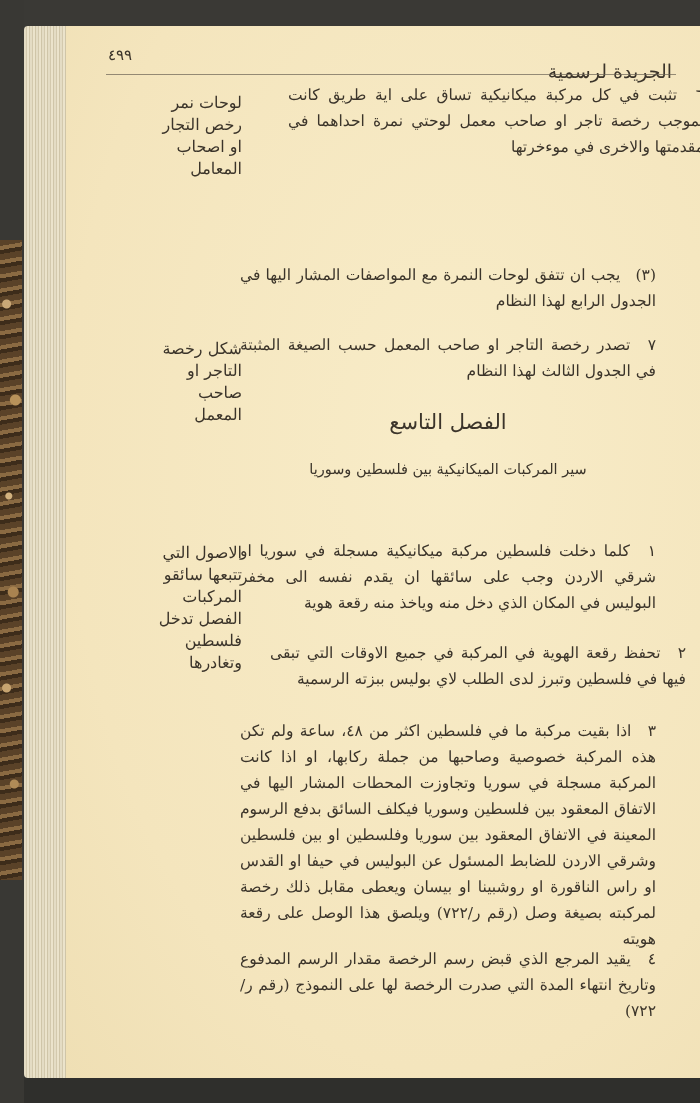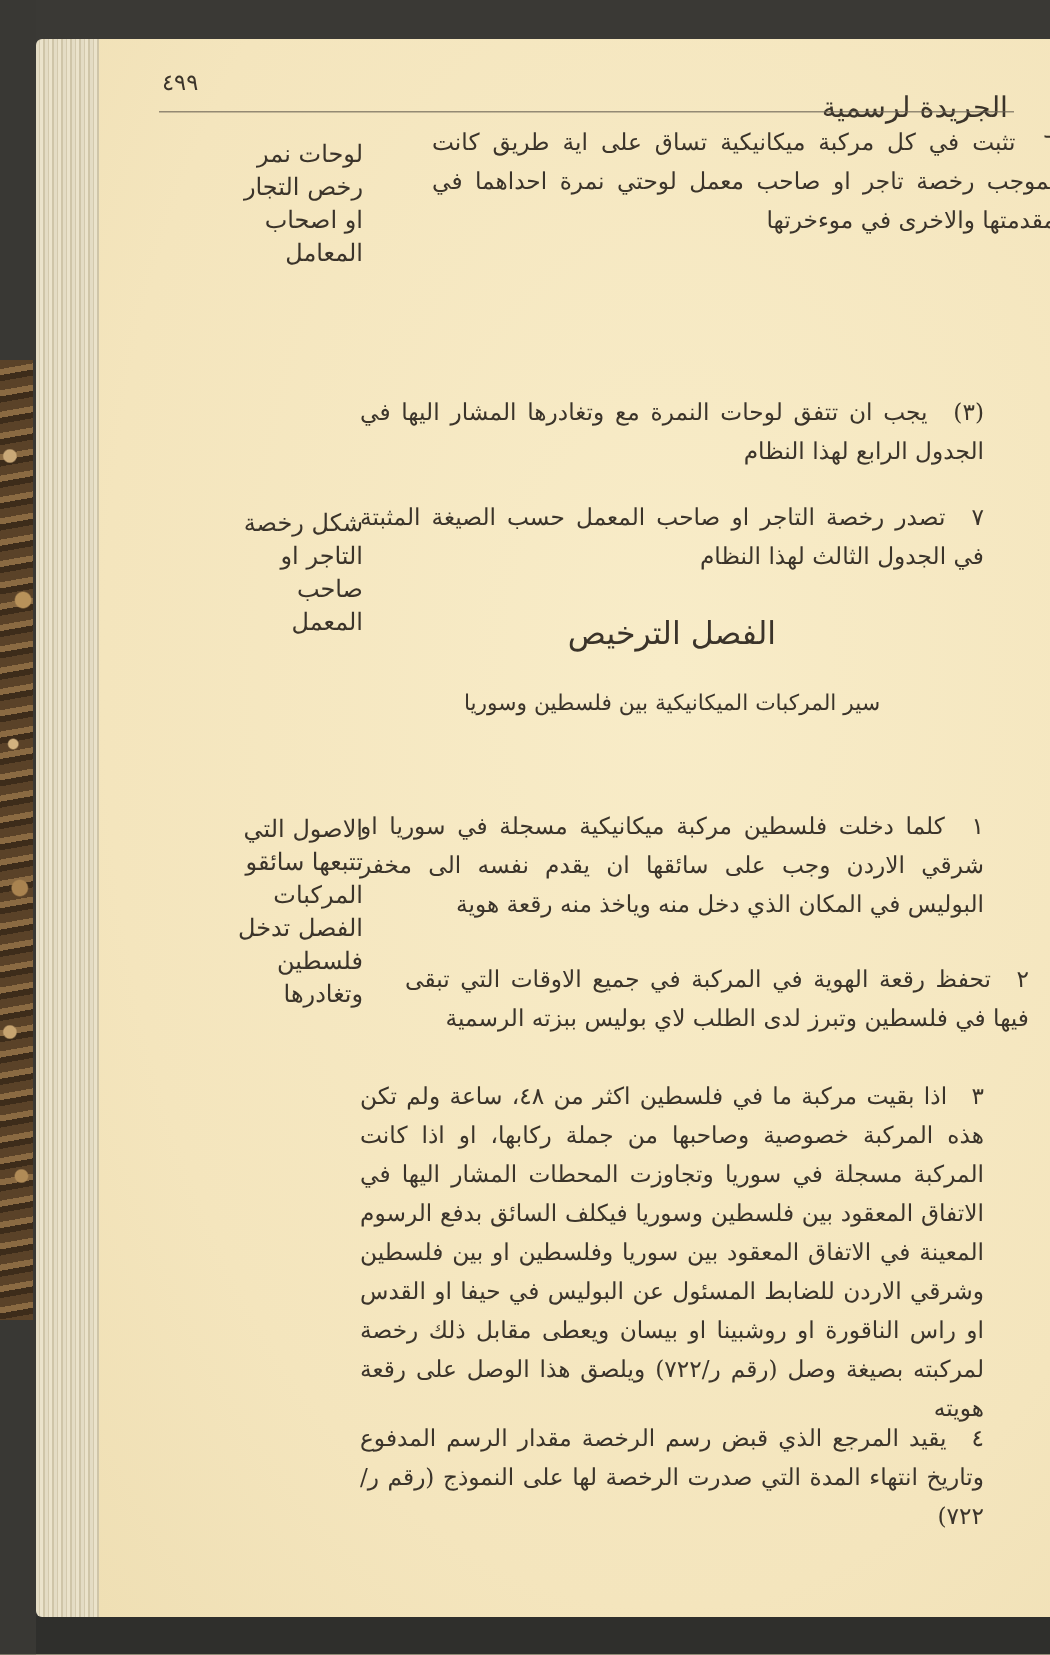--- a/index.html
+++ b/index.html
@@ -61,30 +61,30 @@
 
   <div class="body-text" style="top:56px;margin-left:48px;">
     <span class="para-num">٦</span>
     <span>تثبت في كل مركبة ميكانيكية تساق على اية طريق كانت بموجب رخصة تاجر او صاحب معمل لوحتي نمرة احداهما في مقدمتها والاخرى في موءخرتها</span>
   </div>
   <div class="margin-note" style="top:66px;">لوحات نمر رخص التجار او اصحاب المعامل</div>
 
 
   <div class="body-text" style="top:236px;">
     <span class="para-num">(٣)</span>
-    <span>يجب ان تتفق لوحات النمرة مع وتغادرها المشار اليها في الجدول الرابع لهذا النظام</span>
+    <span>يجب ان تتفق لوحات النمرة مع المواصفات المشار اليها في الجدول الرابع لهذا النظام</span>
   </div>
 
   <div class="body-text" style="top:306px;">
     <span class="para-num">٧</span>
     <span>تصدر رخصة التاجر او صاحب المعمل حسب الصيغة المثبتة في الجدول الثالث لهذا النظام</span>
   </div>
   <div class="margin-note" style="top:312px;">شكل رخصة التاجر او صاحب المعمل</div>
 
-  <div class="chapter-title">الفصل الترخيص</div>
+  <div class="chapter-title">الفصل التاسع</div>
   <div class="chapter-sub">
     <div>سير المركبات الميكانيكية بين فلسطين وسوريا</div>
   </div>
 
   <div class="body-text" style="top:512px;">
     <span class="para-num">١</span>
     <span>كلما دخلت فلسطين مركبة ميكانيكية مسجلة في سوريا او شرقي الاردن وجب على سائقها ان يقدم نفسه الى مخفر البوليس في المكان الذي دخل منه وياخذ منه رقعة هوية</span>
   </div>
   <div class="margin-note" style="top:516px;">الاصول التي تتبعها سائقو المركبات الفصل تدخل فلسطين وتغادرها</div>
 

